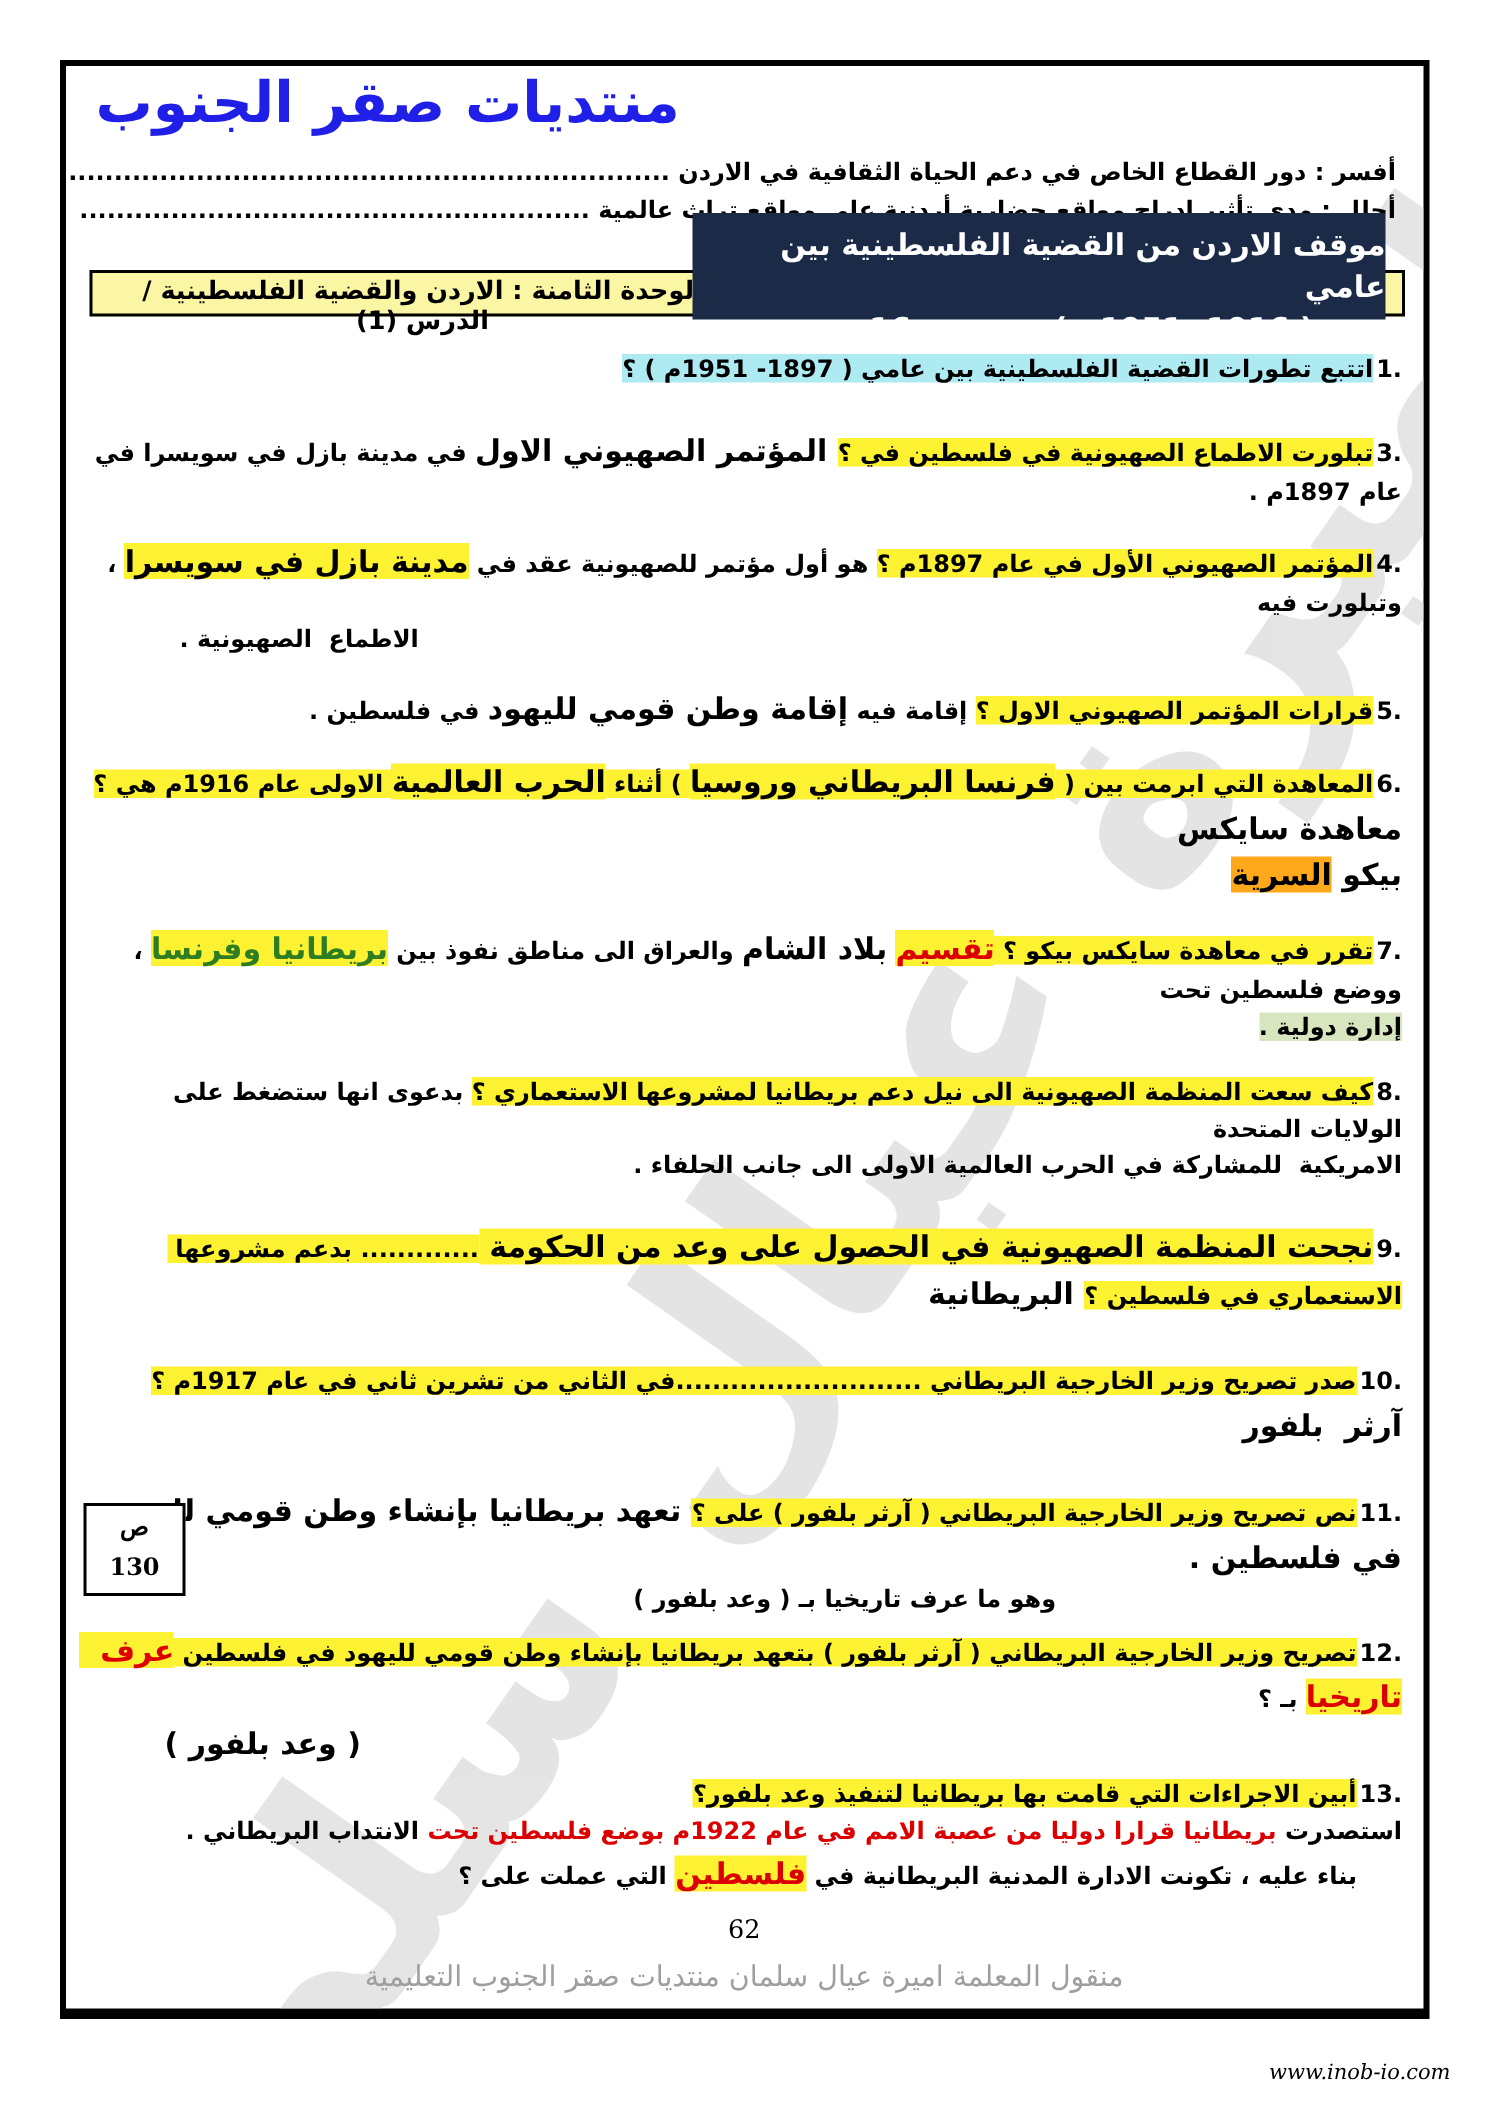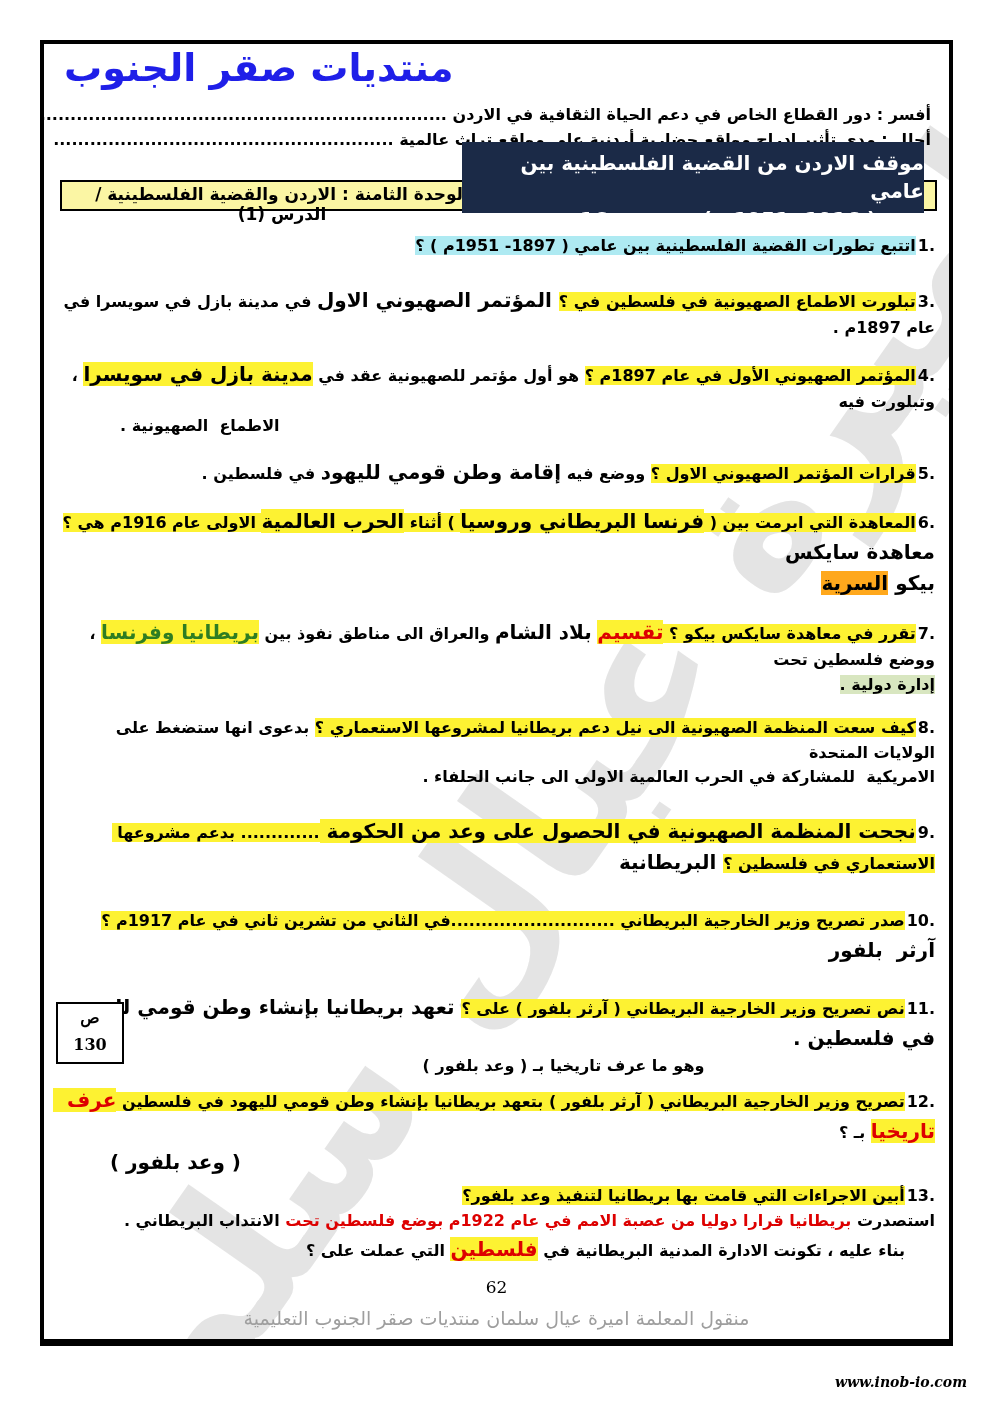--- a/index.html
+++ b/index.html
@@ -56,21 +56,21 @@
   .q12c{text-align:left;padding-left:48px;}
   .ind30{padding-right:30px;}
   .page-ref{
     position:absolute;left:12px;top:958px;width:68px;height:62px;z-index:2;
     border:2px solid #000;background:#fff;box-sizing:border-box;
     text-align:center;font-size:16px;line-height:1.7;font-family:"DejaVu Serif",serif;
   }
   .page-num{position:absolute;left:0;right:0;bottom:42px;text-align:center;font-size:17px;font-weight:normal;font-family:"DejaVu Serif",serif;z-index:2;}
   .credit{position:absolute;left:0;right:0;bottom:10px;text-align:center;font-size:19px;font-weight:normal;color:var(--c-footer_gray,#9e9e9e);z-index:2;}
   .site-url{
-    position:absolute;right:26px;top:1374px;font-size:14px;font-style:italic;font-weight:bold;
+    position:absolute;right:26px;top:1374px;font-size:14px;font-style:italic;font-weight:normal;
     font-family:"DejaVu Serif",serif;direction:ltr;
   }
 </style>
 </head>
 <body>
 
 <div class="frame">
   <div class="watermark">اميرة عيال سلمان</div>
 
   <div class="content">
@@ -97,21 +97,21 @@
           <div class="qline"><span class="qnum">1.</span><span class="sg cy">اتتبع تطورات القضية الفلسطينية بين عامي ( 1897- 1951م ) ؟</span></div>
         </div>
         <div class="q mtL">
           <div class="qline"><span class="qnum">3.</span><span class="sg yq">تبلورت الاطماع الصهيونية في فلسطين في ؟</span><span class="sg b2"> المؤتمر الصهيوني الاول</span><span class="sg"> في مدينة بازل في سويسرا في عام 1897م .</span></div>
         </div>
         <div class="q">
           <div class="qline"><span class="qnum">4.</span><span class="sg yq">المؤتمر الصهيوني الأول في عام 1897م ؟</span><span class="sg"> هو أول مؤتمر للصهيونية عقد في </span><span class="sg yq b2">مدينة بازل في سويسرا</span><span class="sg"> ، وتبلورت فيه</span></div>
           <div class="qline q4c"><span class="sg">الاطماع  الصهيونية .</span></div>
         </div>
         <div class="q">
-          <div class="qline"><span class="qnum">5.</span><span class="sg yq">قرارات المؤتمر الصهيوني الاول ؟</span><span class="sg"> ووضع فيه </span><span class="sg b2">إقامة وطن قومي لليهود</span><span class="sg"> في فلسطين .</span></div>
+          <div class="qline"><span class="qnum">5.</span><span class="sg yq">قرارات المؤتمر الصهيوني الاول ؟</span><span class="sg"> إقامة فيه </span><span class="sg b2">إقامة وطن قومي لليهود</span><span class="sg"> في فلسطين .</span></div>
         </div>
         <div class="q">
           <div class="qline"><span class="qnum">6.</span><span class="sg yq">المعاهدة التي ابرمت بين ( </span><span class="sg yq b2">فرنسا البريطاني وروسيا</span><span class="sg yq"> ) أثناء </span><span class="sg yq b2">الحرب العالمية</span><span class="sg yq"> الاولى عام 1916م هي ؟</span><span class="sg b2"> معاهدة سايكس</span></div>
           <div class="qline"><span class="sg b2">بيكو </span><span class="sg oh b2">السرية</span></div>
         </div>
         <div class="q">
           <div class="qline"><span class="qnum">7.</span><span class="sg yq">تقرر في معاهدة سايكس بيكو ؟ </span><span class="sg rdy b2">تقسيم</span><span class="sg"> </span><span class="sg b2">بلاد الشام</span><span class="sg"> والعراق الى مناطق نفوذ بين </span><span class="sg gny b2">بريطانيا وفرنسا</span><span class="sg"> ، ووضع فلسطين تحت</span></div>
           <div class="qline"><span class="sg gh">إدارة دولية .</span></div>
         </div>
         <div class="q">

